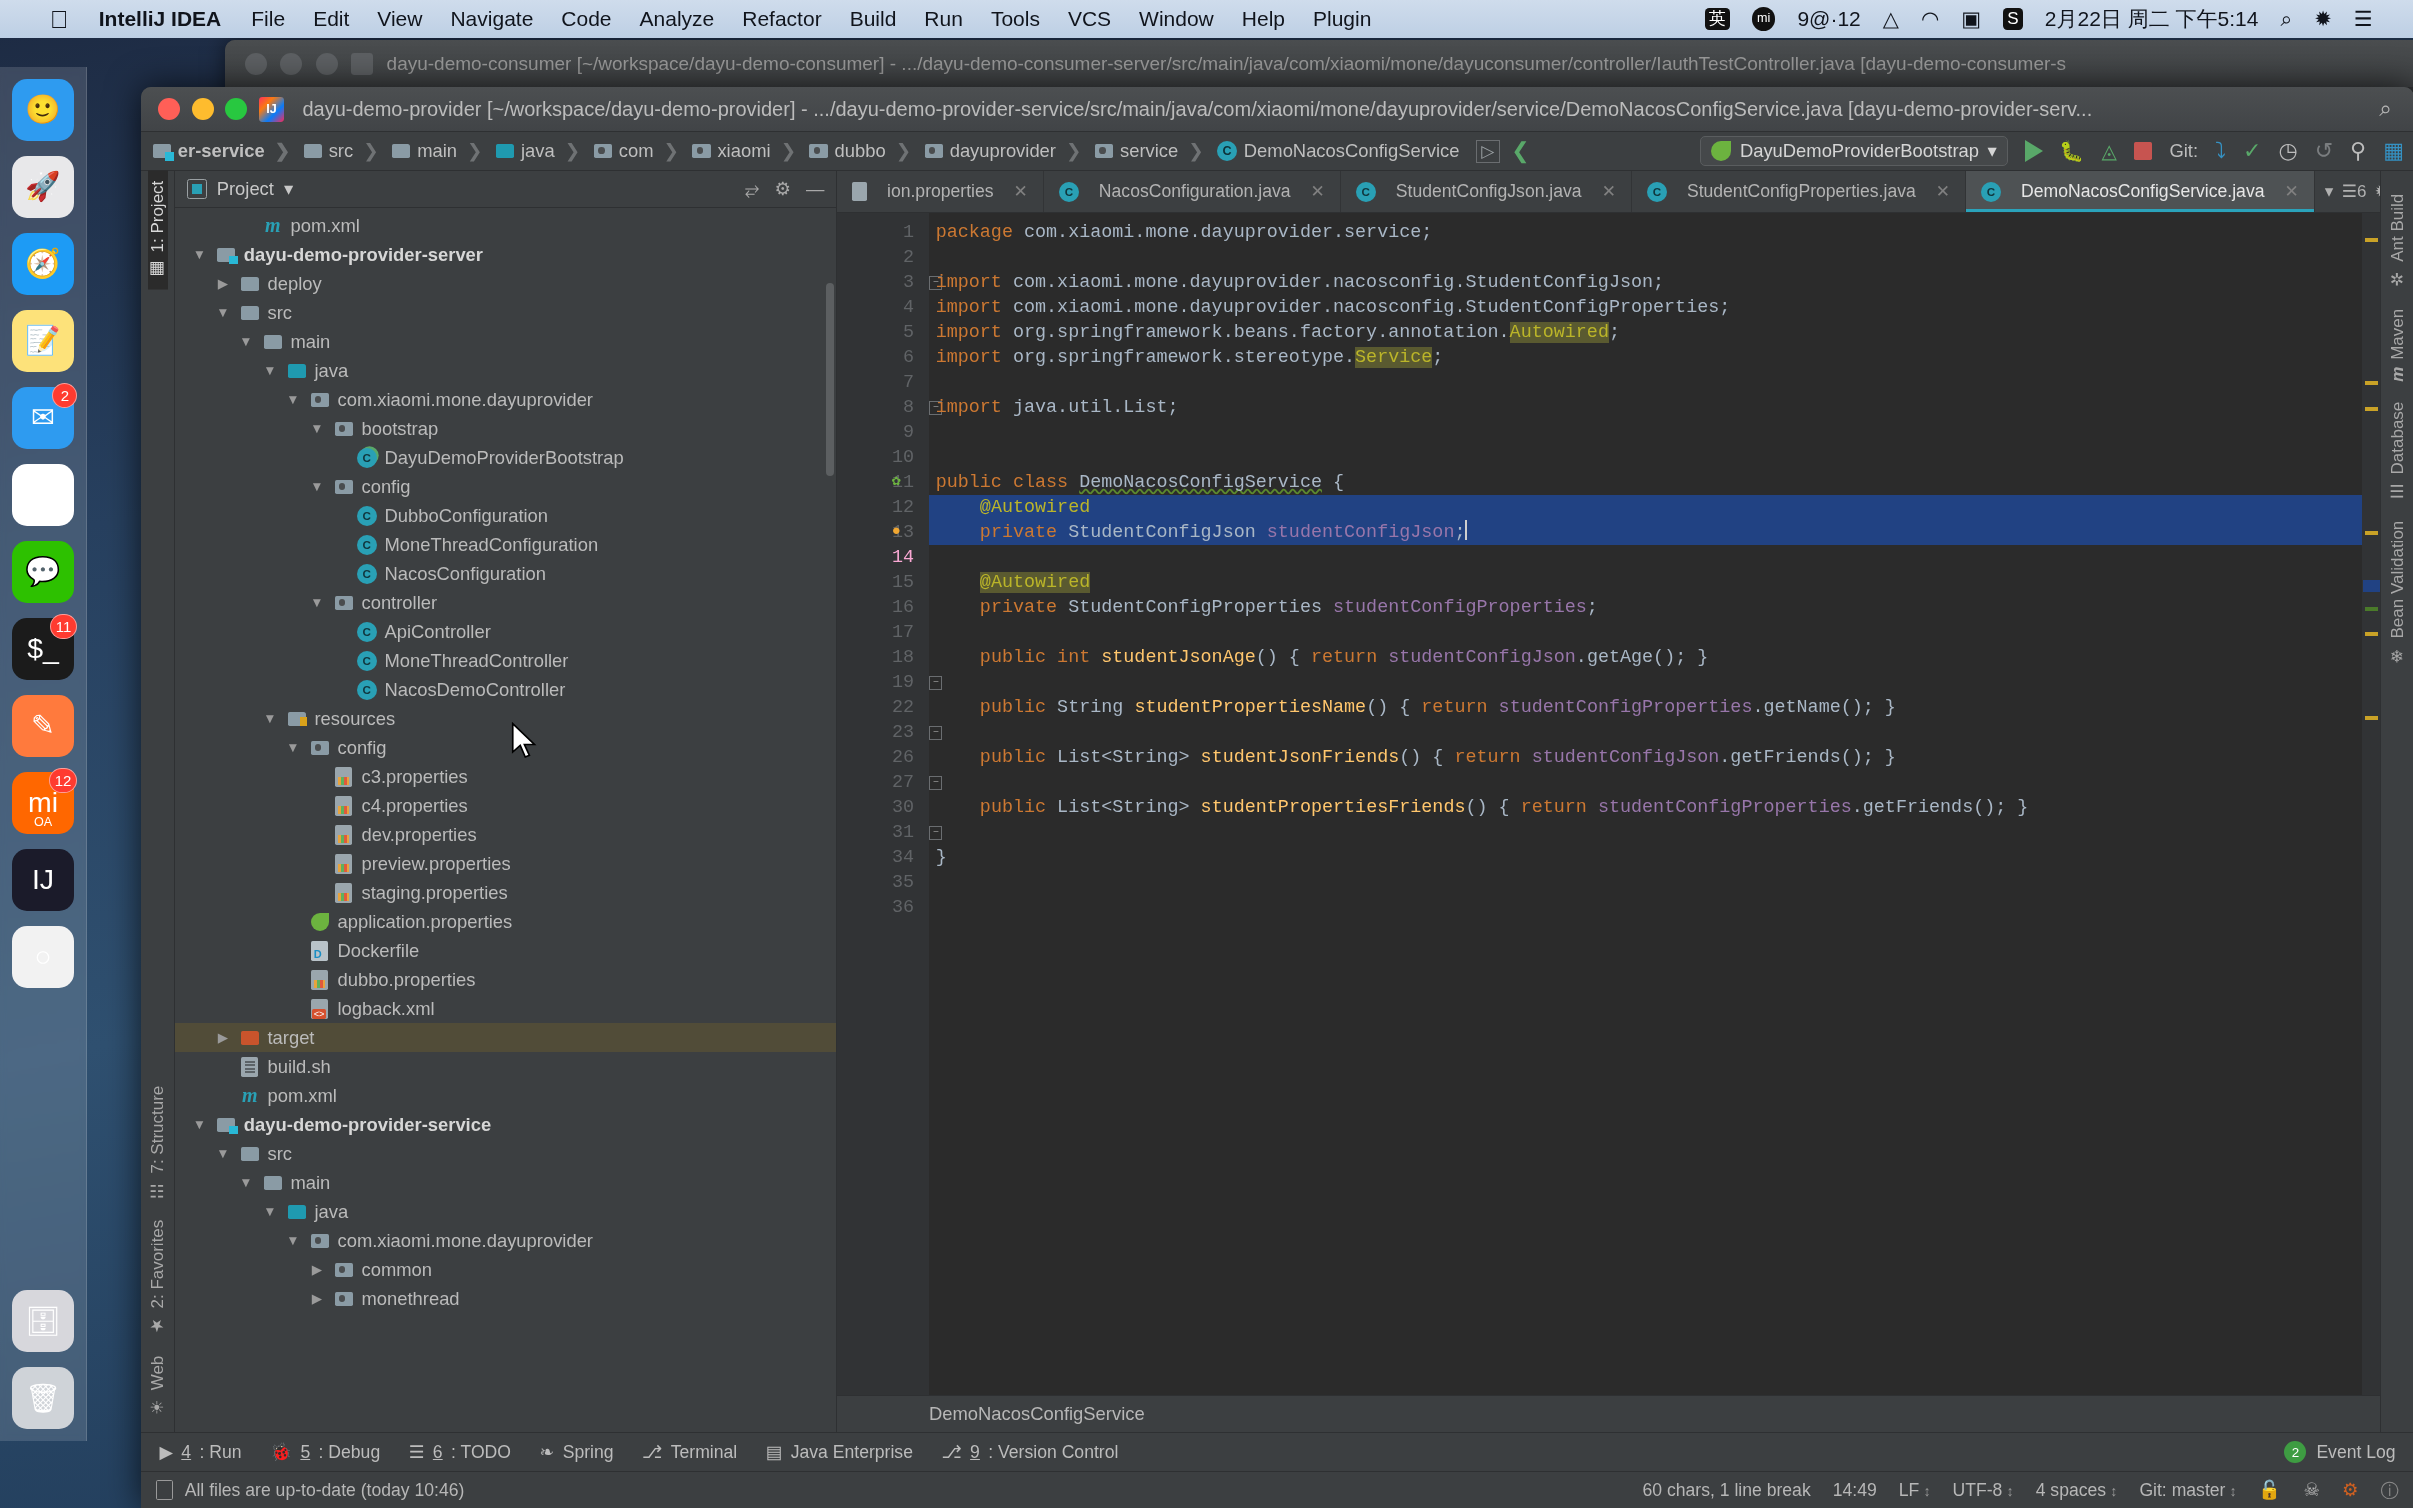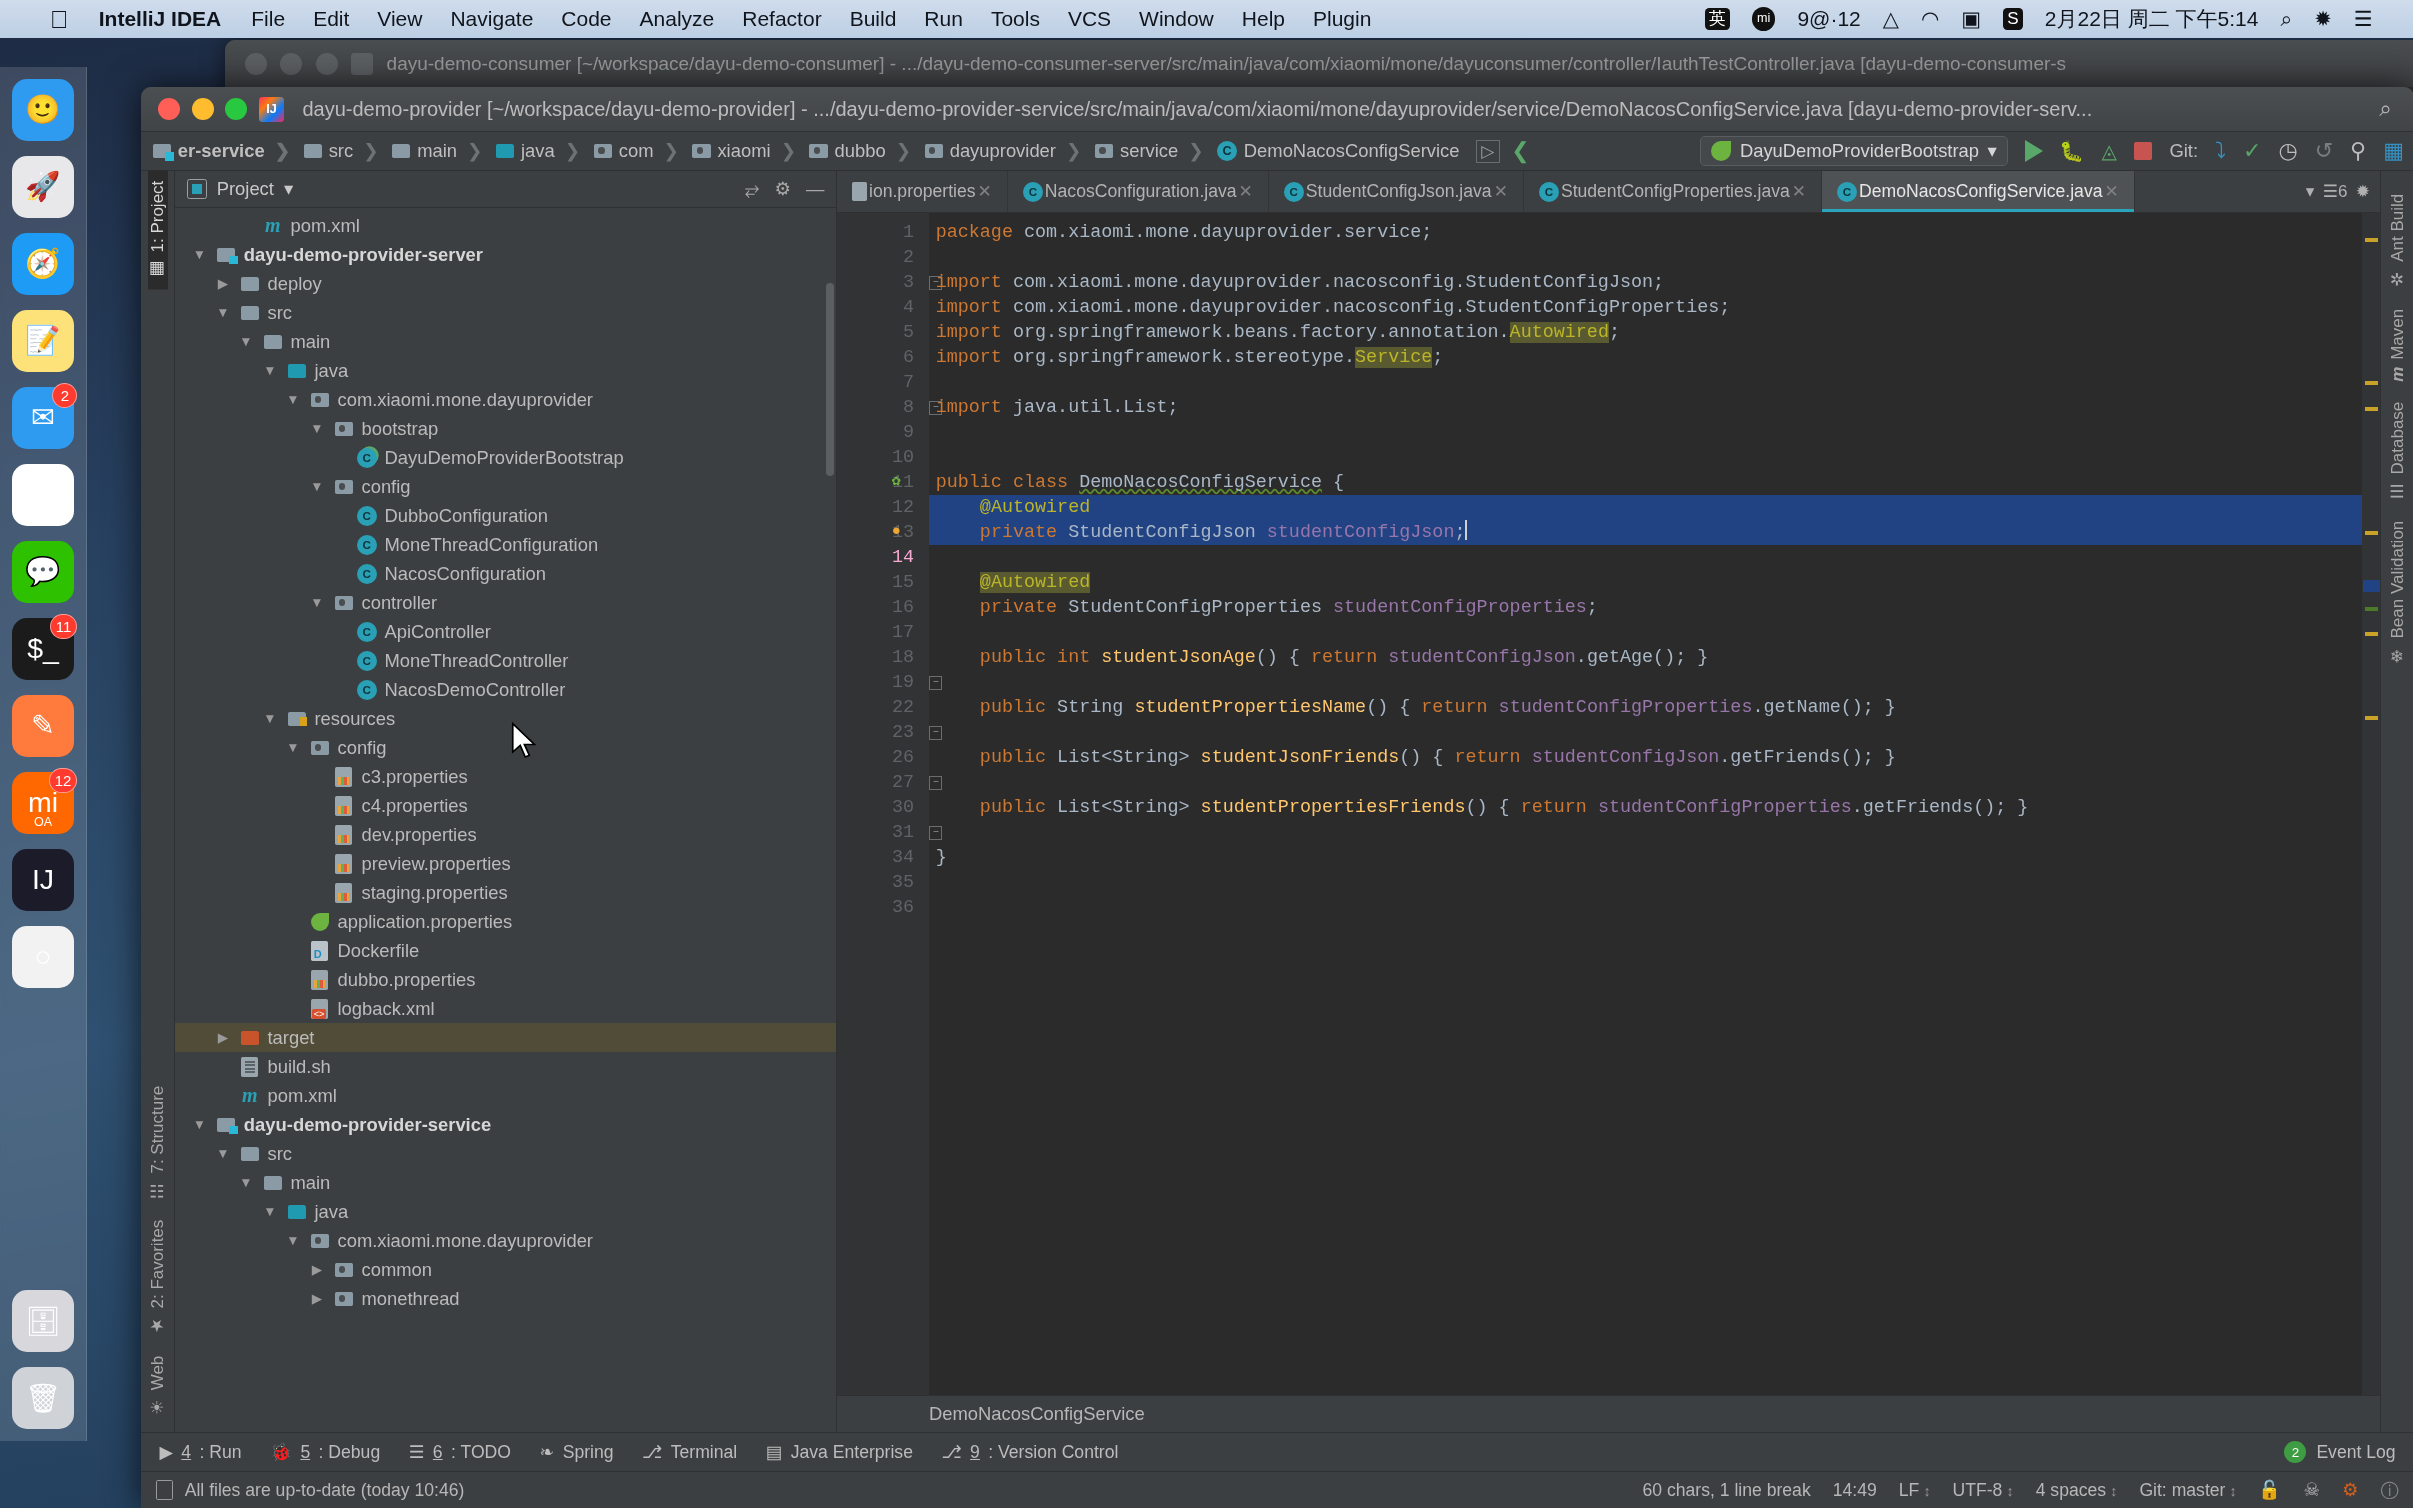--- a/index.html
+++ b/index.html
@@ -173,21 +173,21 @@
     position:absolute; right:1.7px; top:75px; width:8.4px; height: 193px;
     background:#5c5f61; border-radius:4.2px;
   }
   
   #editor-area { flex: 1 1 auto; display:flex; flex-direction:column; min-width:0; background:#2b2b2b;}
   #tabs {
     height: 42px; flex: 0 0 42px; display:flex; align-items:stretch;
     background:#3c3f41; border-bottom:0.8px solid #2e3032; overflow:hidden;
   }
   .tab {
-    display:flex; align-items:center; gap:2px; padding: 0 15px;
+    display:flex; align-items:center; gap:20px; padding: 0 15px;
     font-size: 17.6px; color:#b3b3b3; border-right:0.8px solid #323436;
     white-space:nowrap; position:relative;
   }
   .tab.active { background:#4e5254; color:#e6e6e6; }
   .tab.active::after { content:""; position:absolute; left:0; right:0; bottom:0; height:3.4px; background:#2aa3bb;}
   .tab .x { color:#808080; font-size:17px; }
   .tab .ci { width:20px;height:20px;border-radius:50%;background:#29a0b5;color:#10363d;
     font-size:11.7px;font-weight:bold;display:flex;align-items:center;justify-content:center;}
   .tab .pi { width:15px;height:18.4px;background:#9aa6ad;border-radius:1.7px;}
   #tabs .tailgrp { margin-left:auto; display:flex; align-items:center; gap:8.4px; padding: 0 10px; color:#b0b0b0; font-size:17px;}

